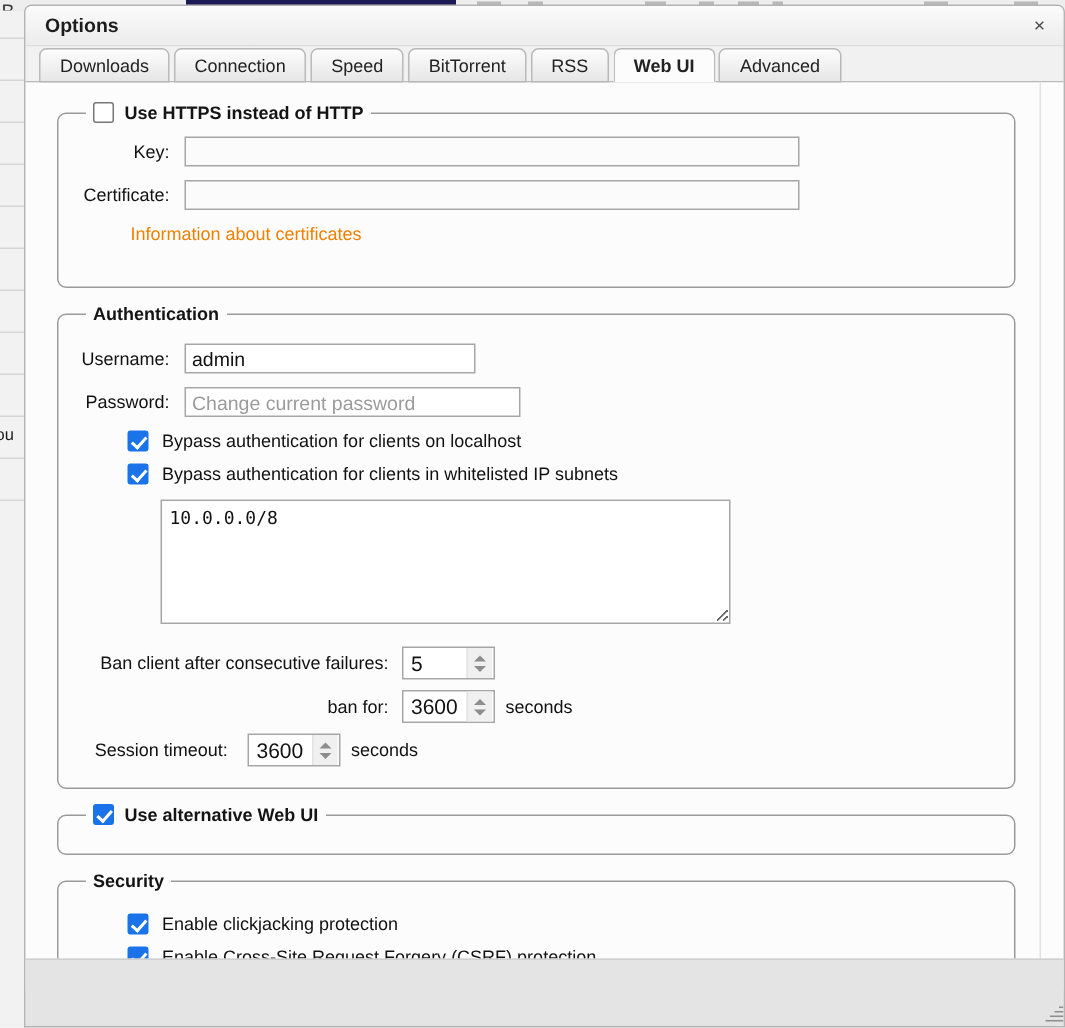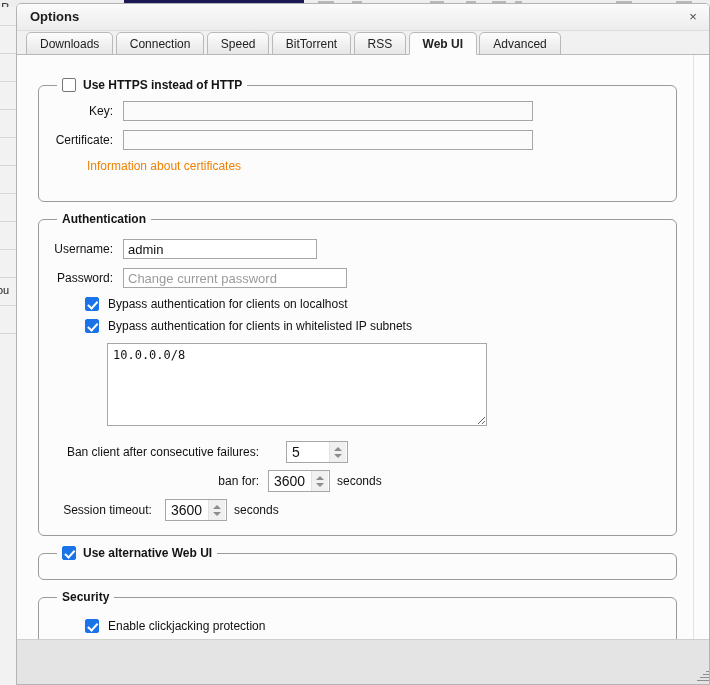--- a/index.html
+++ b/index.html
@@ -141,21 +141,21 @@
   
   .content-wrap {
     position: relative;
     height: 605px;
     background: #fcfcfc;
     border-bottom: 1px solid #cdcdcd;
     overflow: hidden;
   }
   .content {
     position: absolute;
-    left: 0; top: 12px;
+    left: 0; top: 2px;
     width: 678px;
     padding: 11px 0 0 0;
     box-sizing: border-box;
   }
   .vscroll-track {
     position: absolute;
     right: 0; top: 0;
     width: 15px; height: 605px;
     background: #fcfcfc;
     border-left: 1px solid #e2e2e2;
@@ -440,21 +440,21 @@
 
         <div class="cb-row" style="margin-left:36px;margin-bottom:10px;">
           <span class="cb on"></span>
           <span class="cb-label">Bypass authentication for clients in whitelisted IP subnets</span>
         </div>
 
         <div style="margin-left:58px;margin-bottom:12px;">
           <textarea class="subnets" spellcheck="false" style="">10.0.0.0/8</textarea>
         </div>
 
-        <div class="row tight" style="margin-left:10px;gap:18px;">
+        <div class="row tight" style="margin-left:10px;">
           <span class="lbl" style="width:200px;">Ban client after consecutive failures:</span>
           <span class="spin" style="margin-left:9px;width:62px;">
             <input style="width: 42px;" value="5">
             <span class="arrows">
               <span class="ar up"></span>
               <span class="ar down"></span>
             </span>
           </span>
         </div>
 

